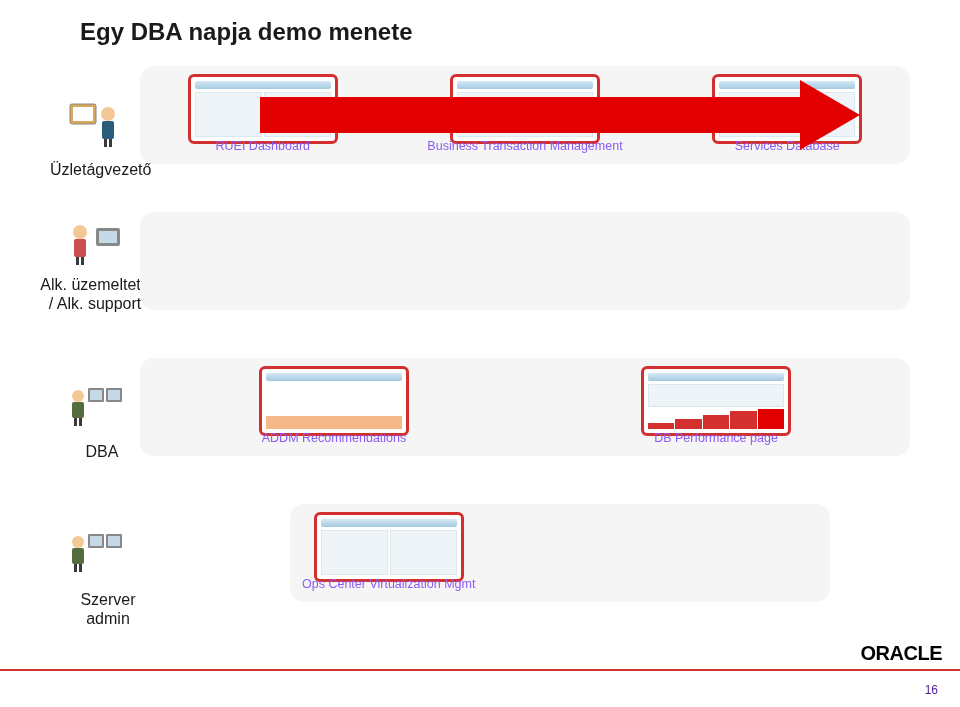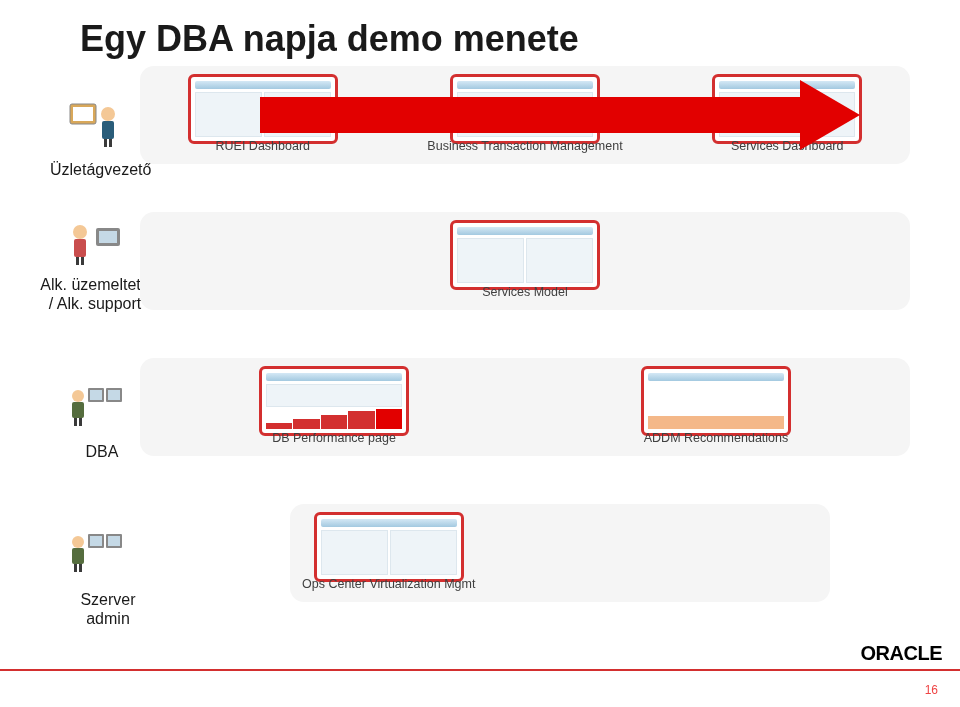--- a/index.html
+++ b/index.html
@@ -12,21 +12,21 @@
       height: 707px;
       font-family: Arial, Helvetica, sans-serif;
       background: white;
       position: relative;
       overflow: hidden;
     }
     .title {
       position: absolute;
       top: 18px;
       left: 80px;
-      font-size: 36px;
+      font-size: 24px;
       font-weight: bold;
       color: #1a1a1a;
     }
     .row {
       position: absolute;
       background: #f5f5f5;
       border-radius: 14px;
       display: flex;
       align-items: center;
       padding: 8px 12px;
@@ -85,21 +85,21 @@
       display: flex;
       align-items: flex-end;
       gap: 1px;
     }
     .thumb-bar {
       flex: 1;
       background: #d32f2f;
     }
     .caption {
       font-size: 12.5px;
-      color: #404040;
+      color: #8b5cf6;
       text-align: center;
       margin-top: -2px;
       position: relative;
       top: -3px;
     }
 
     .role-label {
       position: absolute;
       font-size: 16px;
       color: #1a1a1a;
@@ -192,21 +192,21 @@
       font-weight: bold;
       letter-spacing: -0.5px;
       color: #000000;
       font-family: Arial, sans-serif;
     }
     .page-num {
       position: absolute;
       bottom: 10px;
       right: 22px;
       font-size: 12px;
-      color: #ef4444;
+      color: #4c1d95;
     }
   </style>
 </head>
 <body>
 
 <div class="title">Egy DBA napja demo menete</div>
 
 <div class="person-icon person-1">
   <svg viewBox="0 0 60 50">
     <rect x="4" y="4" width="26" height="20" fill="#d9a85a" stroke="#888" rx="2"></rect>
@@ -278,75 +278,65 @@
         </div>
       <div class="caption">Business Transaction Management</div>
     </div>
     <div class="thumb-wrap">
       <div class="thumb">
           <div class="thumb-header"></div>
           <div class="thumb-body">
             <div class="thumb-block"></div>
           </div>
         </div>
-      <div class="caption">Services Dashboard</div>
+      <div class="caption">Services Database</div>
     </div>
   </div>
 </div>
 
 <div class="funnel">
   <div class="funnel-rect"></div>
   <div class="funnel-tri"></div>
 </div>
 
 <div class="arrow-right ar-1"></div>
 <div class="arrow-right ar-2"></div>
 
 <div class="row row-2">
   <div class="row-inner">
-    <div class="thumb-wrap">
-      <div class="thumb">
-          <div class="thumb-header"></div>
-          <div class="thumb-body">
-            <div class="thumb-block"></div>
-            <div class="thumb-block"></div>
-          </div>
-        </div>
-      <div class="caption">Services Model</div>
-    </div>
   </div>
 </div>
 
 <div class="row row-3">
   <div class="row-inner">
+    <div class="thumb-wrap">
+      <div class="thumb">
+          <div class="thumb-header"></div>
+          <div class="thumb-body">
+            <div class="thumb-area"></div>
+          </div>
+        </div>
+      <div class="caption">ADDM Recommendations</div>
+    </div>
     <div class="thumb-wrap">
       <div class="thumb">
           <div class="thumb-header"></div>
         <div class="thumb-body" style="flex-direction:column">
           <div class="thumb-block" style="flex:1"></div>
           <div class="thumb-bars" style="height:24px">
             <div class="thumb-bar" style="height:30%"></div>
               <div class="thumb-bar" style="height:50%"></div>
             <div class="thumb-bar" style="height:70%"></div>
               <div class="thumb-bar" style="height:90%"></div>
             <div class="thumb-bar" style="height:100%;background:#e20000"></div>
           </div>
         </div>
       </div>
       <div class="caption">DB Performance page</div>
     </div>
-    <div class="thumb-wrap">
-      <div class="thumb">
-          <div class="thumb-header"></div>
-          <div class="thumb-body">
-            <div class="thumb-area"></div>
-          </div>
-        </div>
-      <div class="caption">ADDM Recommendations</div>
-    </div>
   </div>
 </div>
 
 <div class="row row-4">
   <div class="row-inner" style="justify-content:center;gap:40px;width:auto">
     <div class="thumb-wrap">
       <div class="thumb">
           <div class="thumb-header"></div>
           <div class="thumb-body">
             <div class="thumb-block"></div>

